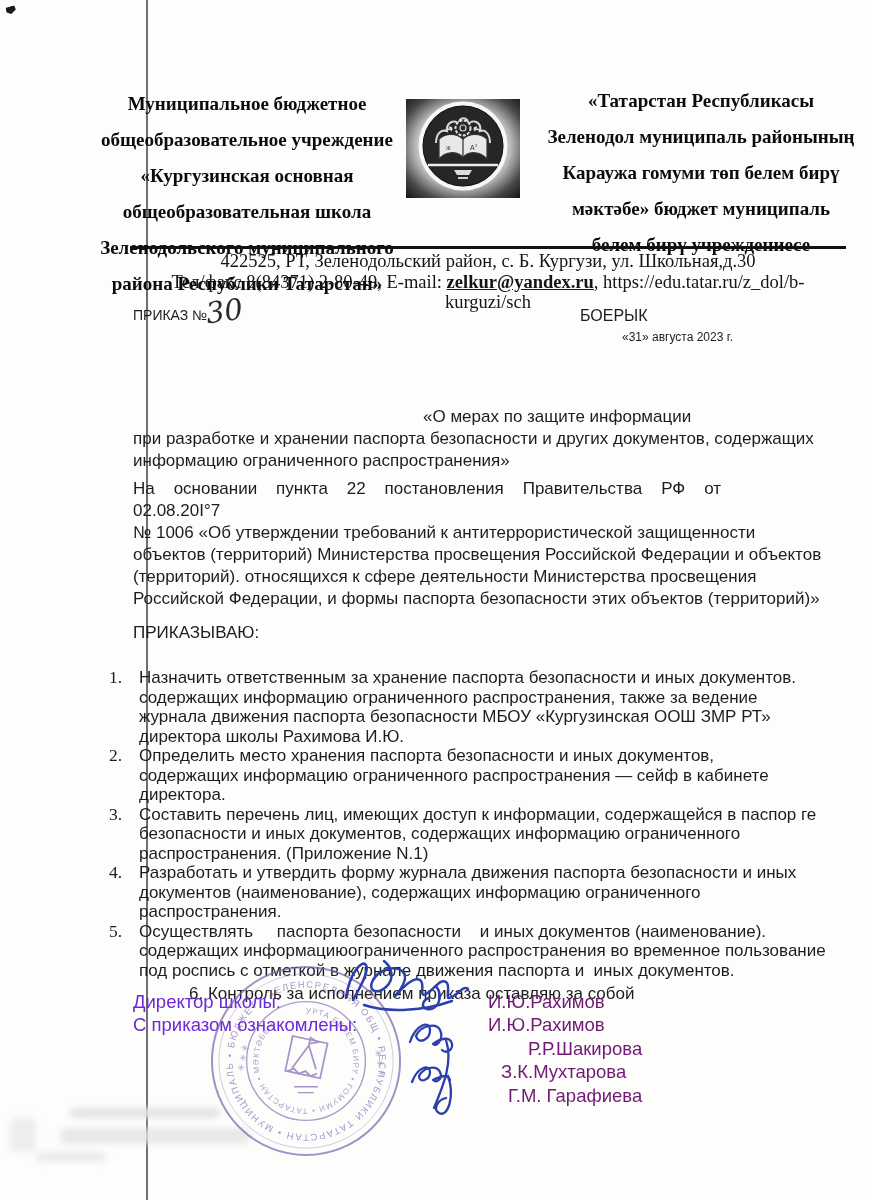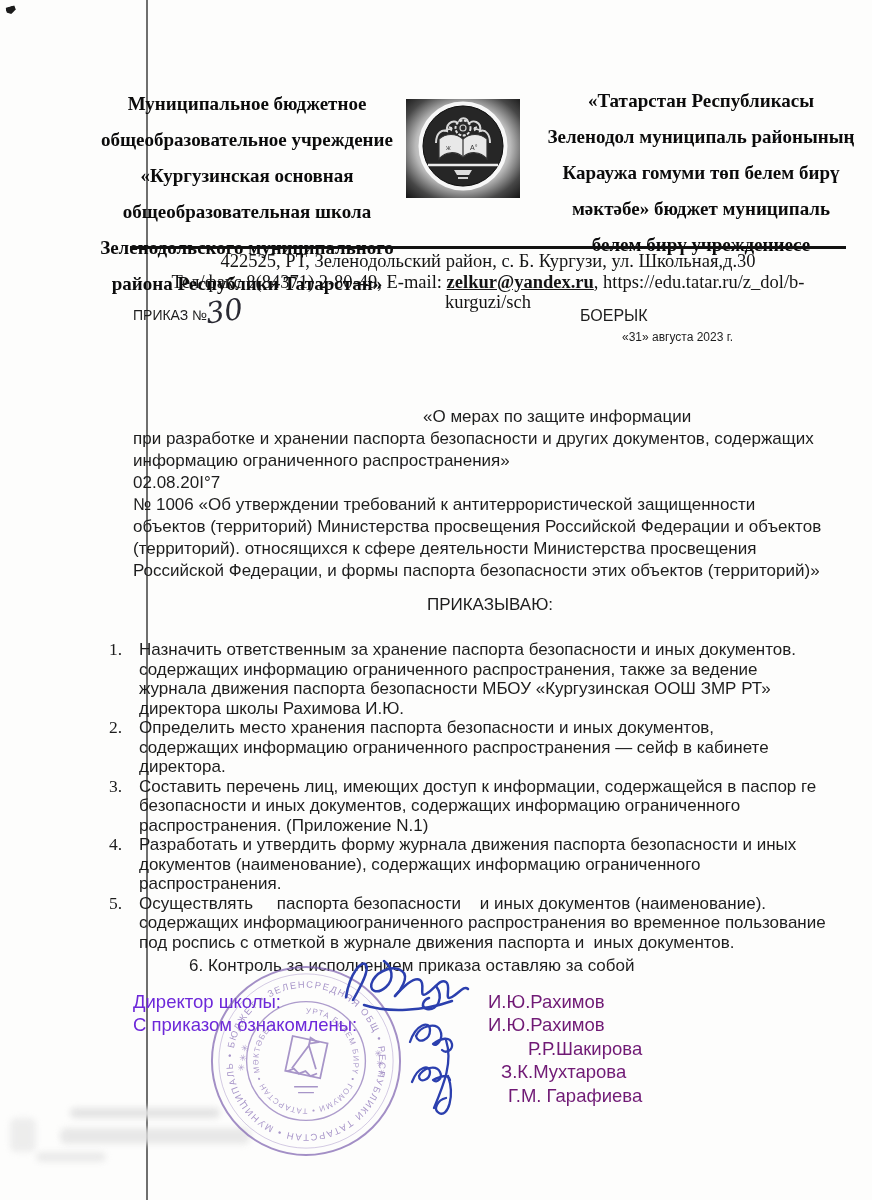--- a/index.html
+++ b/index.html
@@ -35,21 +35,21 @@
   .order-number{position:absolute;left:206px;top:294px;font-family:"DejaVu Serif",serif;
     font-style:italic;font-size:29px;color:#2a2a33;transform:rotate(-8deg);}
   .boerik{position:absolute;left:580px;top:307px;font-size:16px;}
   .order-date{position:absolute;left:622px;top:330px;font-size:12px;}
 
   
   .bodyflow{position:absolute;left:133px;top:382px;width:714px;font-size:17px;line-height:22px;margin-top:24px;}
   .doc-title{white-space:pre-wrap;text-indent:290px;}
   .basis-line1{margin-top:6px;width:588px;text-align:justify;text-align-last:justify;}
   .basis-rest{white-space:pre-wrap;}
-  .resolve{margin-top:10px;line-height:26px;text-align:center;}
+  .resolve{margin-top:10px;line-height:26px;}
   .list{margin-top:22px;margin-left:-24px;line-height:19.5px;}
   .item{display:flex;}
   .item .num{width:30px;flex:none;font-family:"Liberation Serif",serif;font-size:17.5px;}
   .item .txt{white-space:pre-wrap;flex:1;}
   .item6{margin-top:4px;padding-left:56px;line-height:20px;}
 
   
   .sign-labels{position:absolute;left:133px;top:990px;font-size:18.5px;line-height:23px;color:#6d28d9;}
   .sign-names{position:absolute;left:488px;top:990px;font-size:18.5px;line-height:23.4px;color:#701a75;}
   .sign-names .n2{padding-left:16px;text-align:right;}
@@ -129,20 +129,21 @@
 
   <div class="order-label">ПРИКАЗ №</div>
   <div class="order-number">30</div>
   <div class="boerik">БОЕРЫК</div>
   <div class="order-date">«31» августа 2023 г.</div>
 
   <div class="bodyflow">
     <div class="doc-title">«О мерах по защите информации
 при разработке и хранении паспорта безопасности и других документов, содержащих
 информацию ограниченного распространения»</div>
+    <div class="basis-line1">На основании пункта 22 постановления Правительства РФ от</div>
     <div class="basis-rest">02.08.20I°7
 № 1006 «Об утверждении требований к антитеррористической защищенности
 объектов (территорий) Министерства просвещения Российской Федерации и объектов
 (территорий). относящихся к сфере деятельности Министерства просвещения
 Российской Федерации, и формы паспорта безопасности этих объектов (территорий)»</div>
     <div class="resolve">ПРИКАЗЫВАЮ:</div>
 
     <div class="list">
       <div class="item">
         <span class="num">1.</span>

